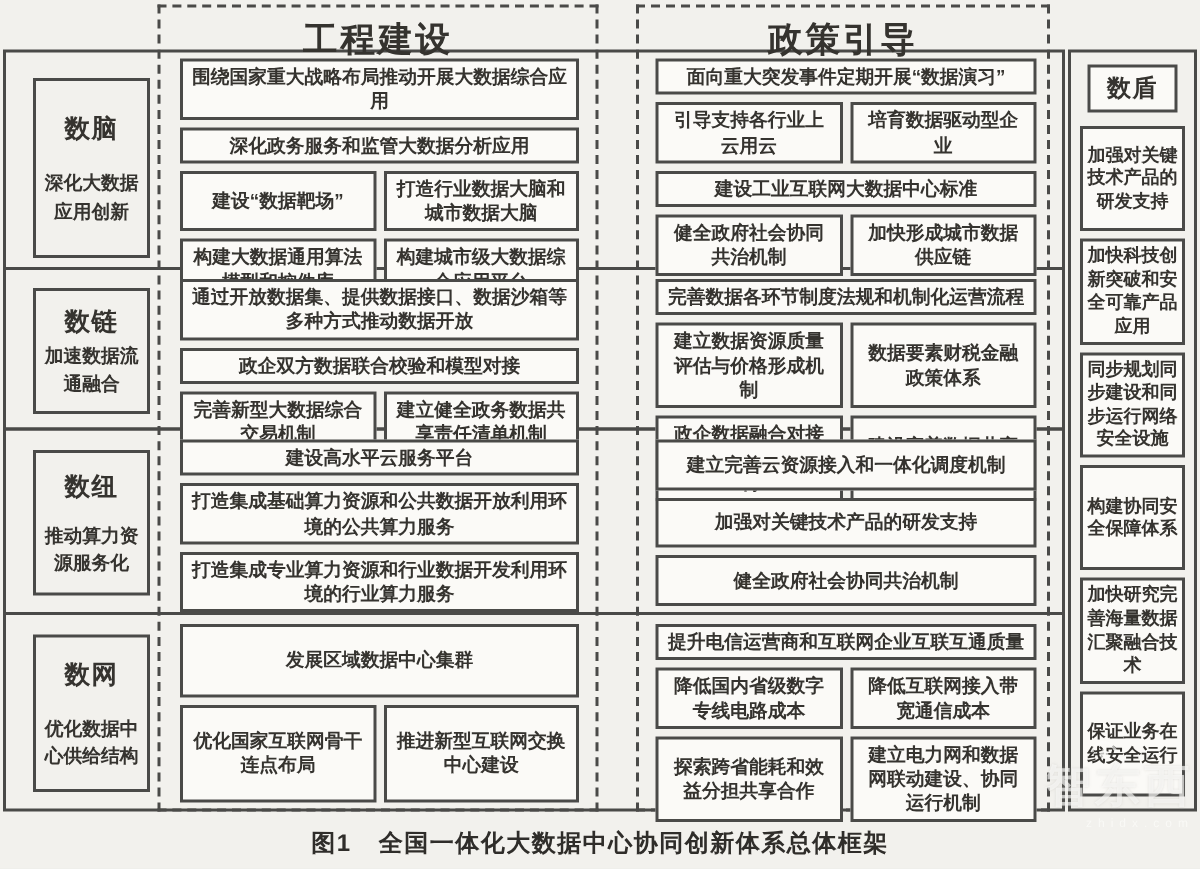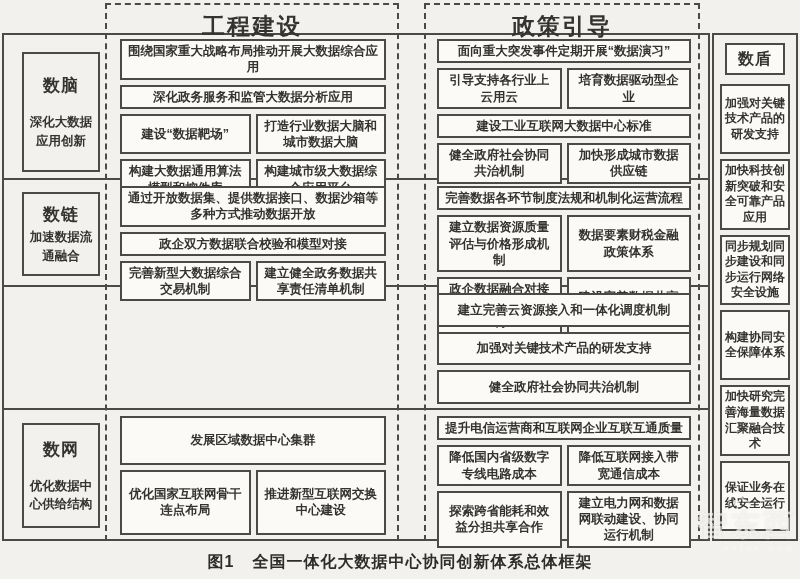--- a/index.html
+++ b/index.html
@@ -162,20 +162,24 @@
   </div>
 
   <div class="label-box" style="top:52px;height:120px">
     <div class="label-title">数脑</div>
     <div class="label-sub">深化大数据应用创新</div>
   </div>
   <div class="label-box" style="top:192px;height:84px;gap:2px">
     <div class="label-title">数链</div>
     <div class="label-sub">加速数据流通融合</div>
   </div>
+  <div class="label-box" style="top:300px;height:97px;gap:12px">
+    <div class="label-title">数纽</div>
+    <div class="label-sub">推动算力资源服务化</div>
+  </div>
   <div class="label-box" style="top:423px;height:105px;">
     <div class="label-title">数网</div>
     <div class="label-sub">优化数据中心供给结构</div>
   </div>
 
   <div class="zone" style="left:120px;top:39px;width:266px;height:135px">
     <div class="box" style="flex:1.5">围绕国家重大战略布局推动开展大数据综合应用</div>
     <div class="box">深化政务服务和监管大数据分析应用</div>
     <div class="pair">
       <div class="box">建设“数据靶场”</div>
@@ -189,20 +193,25 @@
 
   <div class="zone" style="left:120px;top:186px;width:266px;height:95px">
     <div class="box" style="flex:1.4">通过开放数据集、提供数据接口、数据沙箱等多种方式推动数据开放</div>
     <div class="box">政企双方数据联合校验和模型对接</div>
     <div class="pair" style="flex:1.5">
       <div class="box">完善新型大数据综合交易机制</div>
       <div class="box">建立健全政务数据共享责任清单机制</div>
     </div>
   </div>
 
+  <div class="zone" style="left:120px;top:293px;width:266px;height:111px">
+    <div class="box">建设高水平云服务平台</div>
+    <div class="box" style="flex:1.4">打造集成基础算力资源和公共数据开放利用环境的公共算力服务</div>
+    <div class="box" style="flex:1.4">打造集成专业算力资源和行业数据开发利用环境的行业算力服务</div>
+  </div>
 
   <div class="zone" style="left:120px;top:416px;width:266px;height:119px">
     <div class="box">发展区域数据中心集群</div>
     <div class="pair">
       <div class="box">优化国家互联网骨干连点布局</div>
       <div class="box">推进新型互联网交换中心建设</div>
     </div>
   </div>
 
   <div class="zone" style="left:437px;top:39px;width:254px;height:135px">

